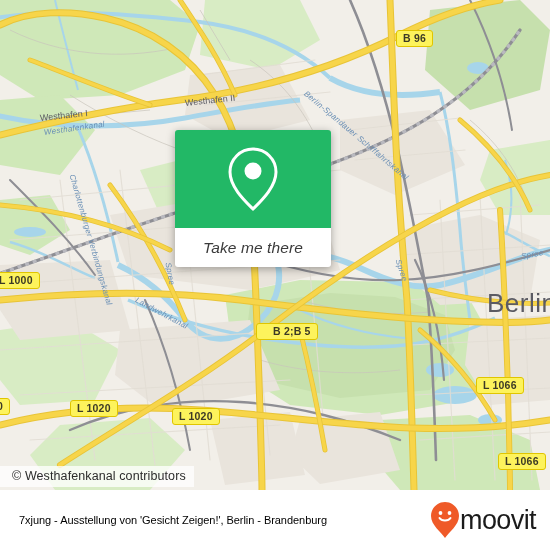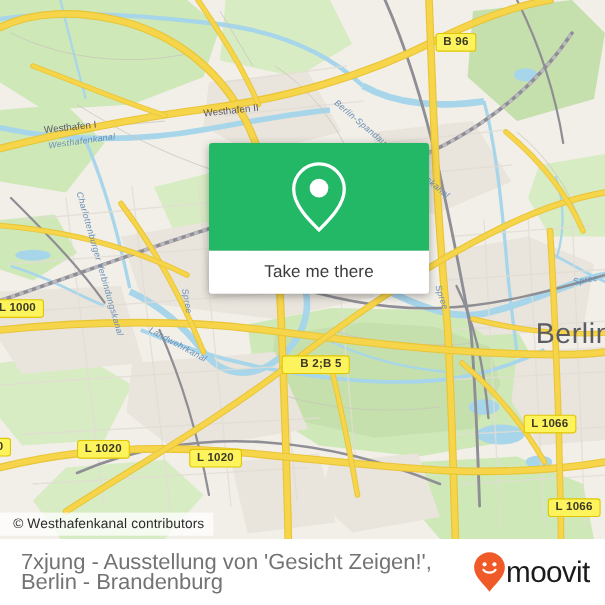--- a/index.html
+++ b/index.html
@@ -54,23 +54,24 @@
     font-weight: bold;
     padding: 2px 6px 2.5px 6px;
     letter-spacing: .2px;
     white-space: nowrap;
     line-height: 1;
   }
 
   
   .popup {
     position: absolute;
-    left: 190px; top: 130px;
-    width: 200px;
+    left: 175px; top: 130px;
+    width: 156px;
     filter: drop-shadow(0 2px 4px rgba(0,0,0,.33));
+    font-style: italic;
   }
   .popup-top {
     height: 98px;
     background: #22b866;
     border-radius: 3px 3px 0 0;
     display: flex;
     align-items: center;
     justify-content: center;
   }
   .popup-bottom {
@@ -113,23 +114,23 @@
     left: 0; top: 490px;
     width: 550px; height: 60px;
     background: #ffffff;
     display: flex;
     align-items: center;
     padding: 0 14px 0 19px;
     overflow: hidden;
   }
   .footer-title {
     flex: 1 1 auto;
-    font-size: 20px;
+    font-size: 11px;
     line-height: 18px;
-    color: #737373;
+    color: #000000;
     padding-right: 8px;
     letter-spacing: -.05px;
   }
   .brand {
     flex: 0 0 auto;
     display: flex;
     align-items: center;
     gap: 0;
   }
   .brand-word {

